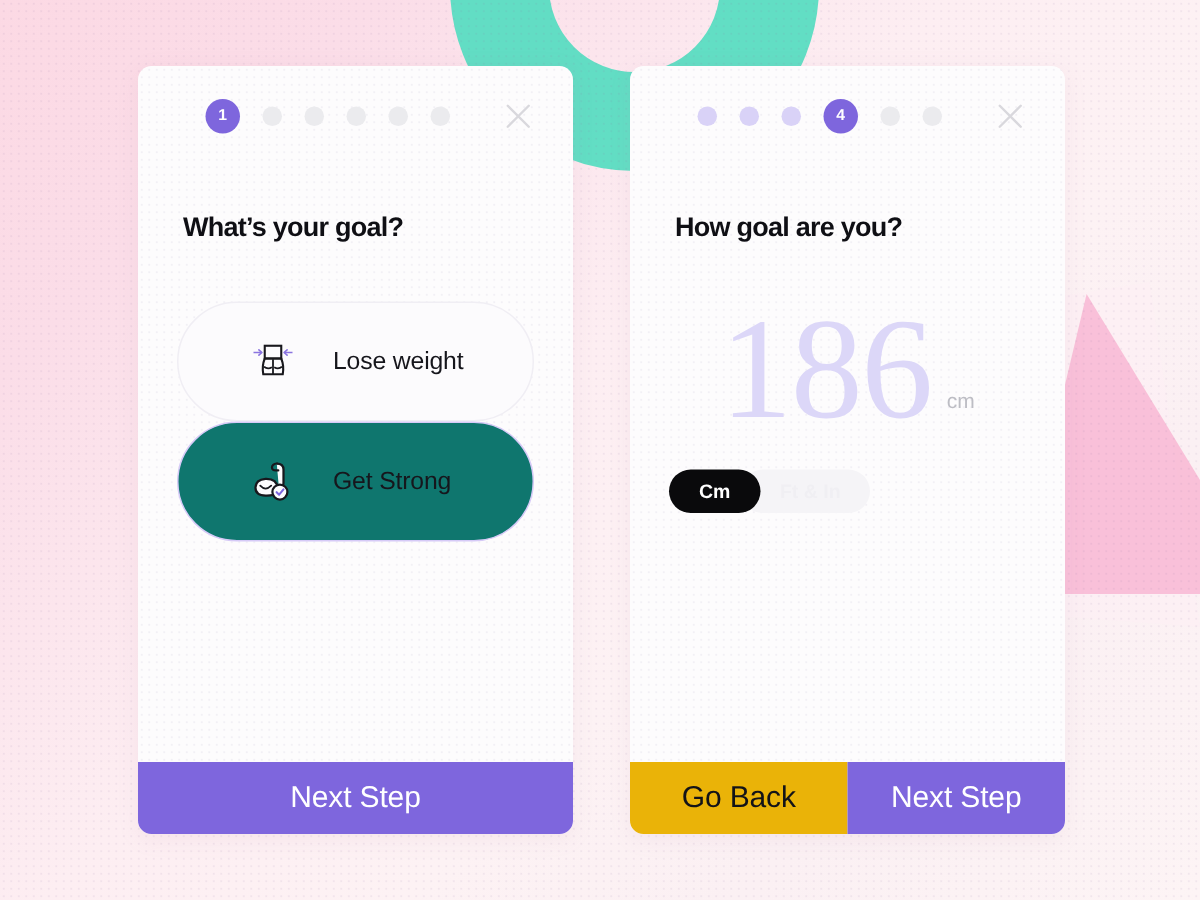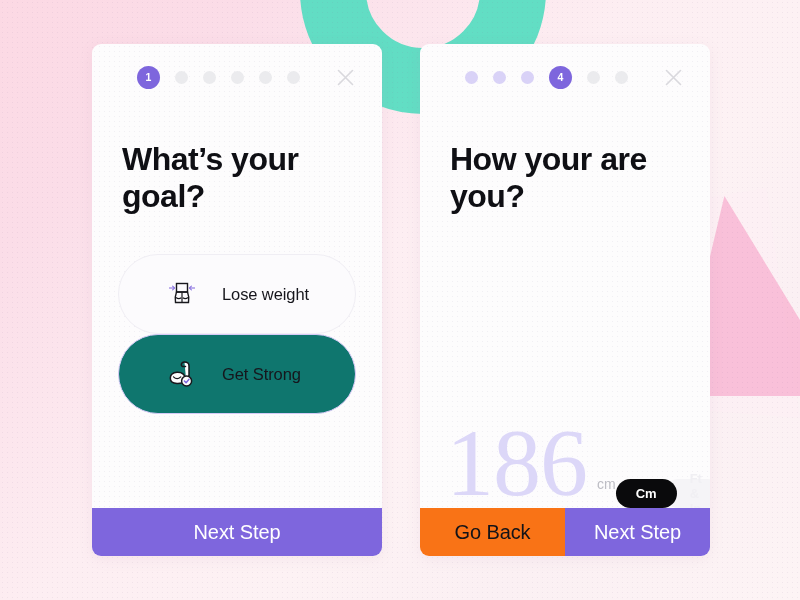--- a/index.html
+++ b/index.html
@@ -142,21 +142,21 @@
     height: 26px;
     display: flex;
     align-items: center;
     justify-content: center;
     margin-right: -2px;
   }
   .close-btn svg { display: block; }
 
   
   .heading {
-    font-size: 32px;
+    font-size: 18px;
     font-weight: bold;
     color: #0f0f14;
     letter-spacing: -0.5px;
     margin-top: 37px;
     margin-left: 4px;
   }
 
   
   .options {
     margin-top: 39px;
@@ -190,21 +190,22 @@
     display: flex;
     align-items: center;
     justify-content: center;
     flex: none;
   }
 
   
   .height-wrap {
     flex: 1;
     display: flex;
-    align-items: flex-end;
+    flex-direction: column;
+    align-items: flex-start;
     justify-content: flex-start;
     padding-top: 38px;
   }
 
   .height-value-row {
     display: flex;
     align-items: flex-end;
     justify-content: center;
     width: 100%;
   }
@@ -265,21 +266,21 @@
     align-items: center;
     justify-content: center;
     font-size: 20px;
     letter-spacing: -0.1px;
   }
   .btn-primary {
     background: #7e66dd;
     color: #ffffff;
   }
   .btn-secondary {
-    background: #f97316;
+    background: #eab308;
     color: #131318;
   }
 </style>
 </head>
 <body>
 
 <div class="bg-layer">
   <div class="teal-ring"></div>
   <div class="pink-triangle-2"></div>
   <div class="pink-triangle"></div>
@@ -363,21 +364,21 @@
         <div class="dot"></div>
         <div class="dot"></div>
       </div>
       <div class="close-btn">
         <svg width="17" height="17" viewBox="0 0 17 17">
           <path d="M1.5 1.5 L15.5 15.5 M15.5 1.5 L1.5 15.5" stroke="#d9d8dd" stroke-width="1.6" stroke-linecap="round" fill="none"></path>
         </svg>
       </div>
     </div>
 
-    <div class="heading">How your are you?</div>
+    <div class="heading">How goal are you?</div>
 
     <div class="height-wrap">
       <div class="height-value-row">
         <span class="height-number">186</span>
         <span class="height-unit">cm</span>
       </div>
 
       <div class="unit-toggle">
         <div class="unit-opt inactive" style="order:2">Ft &amp; In</div>
         <div class="unit-opt active" style="order:1; position:relative; z-index:2">Cm</div>

